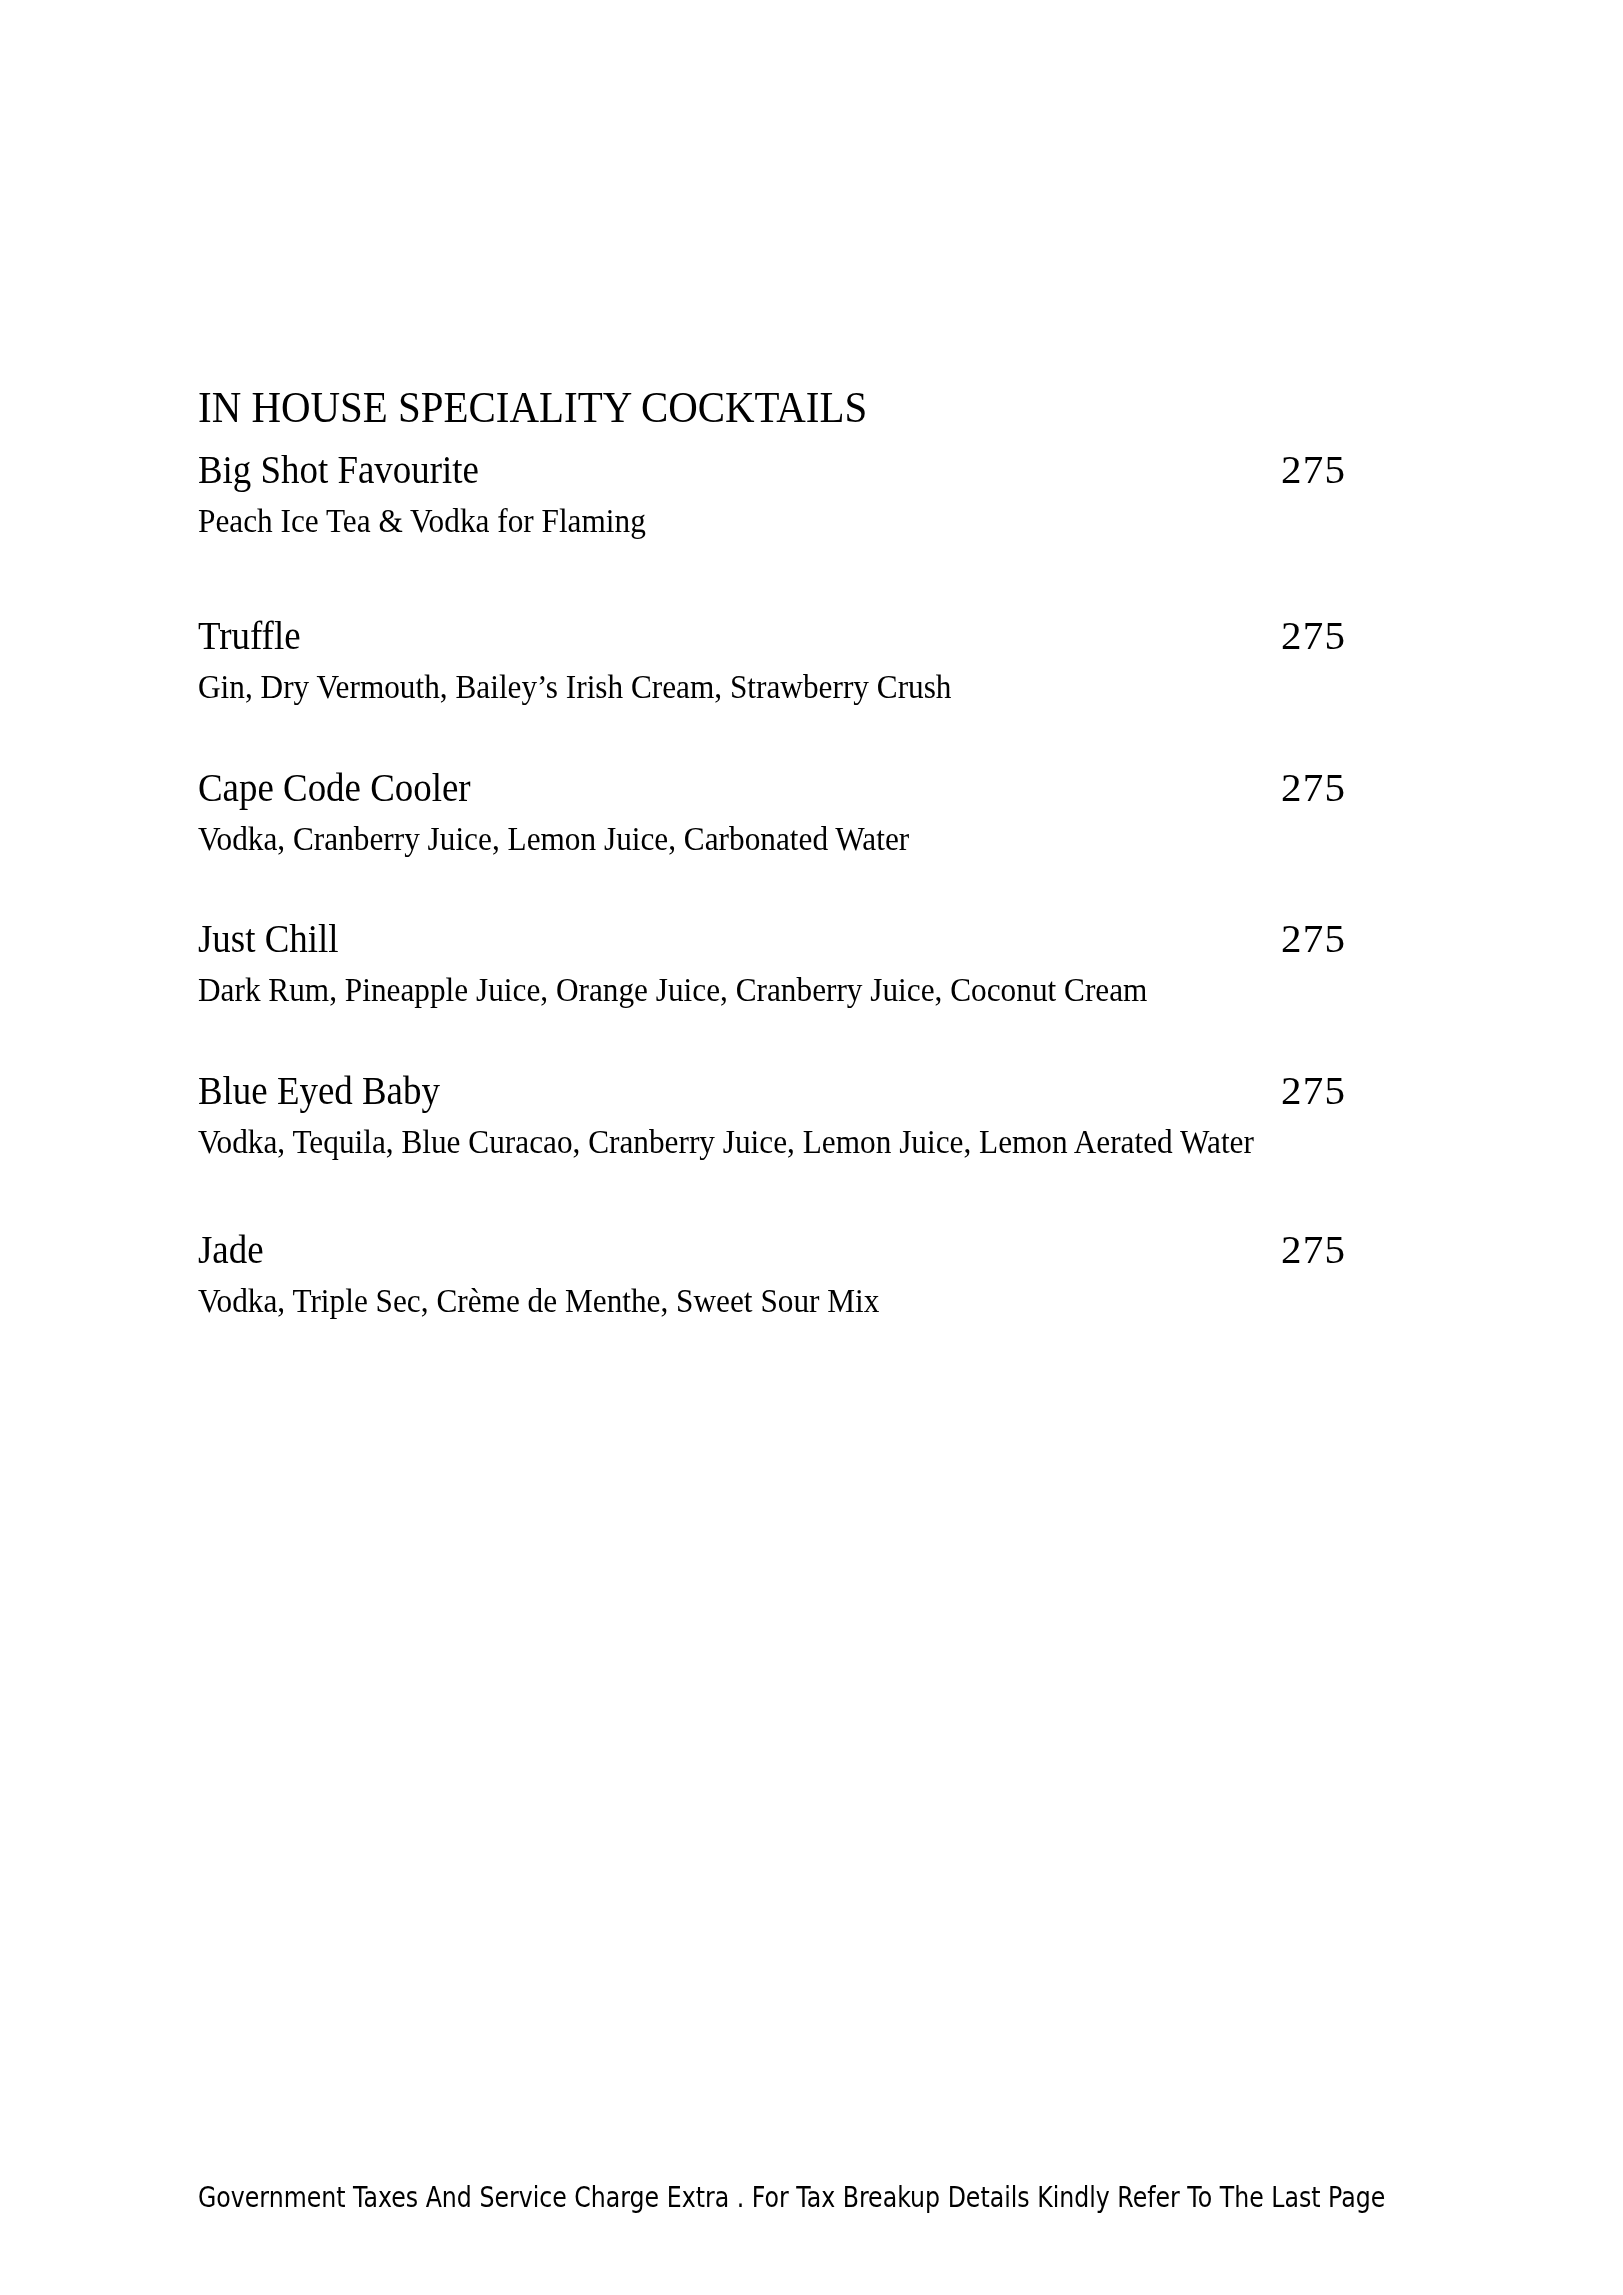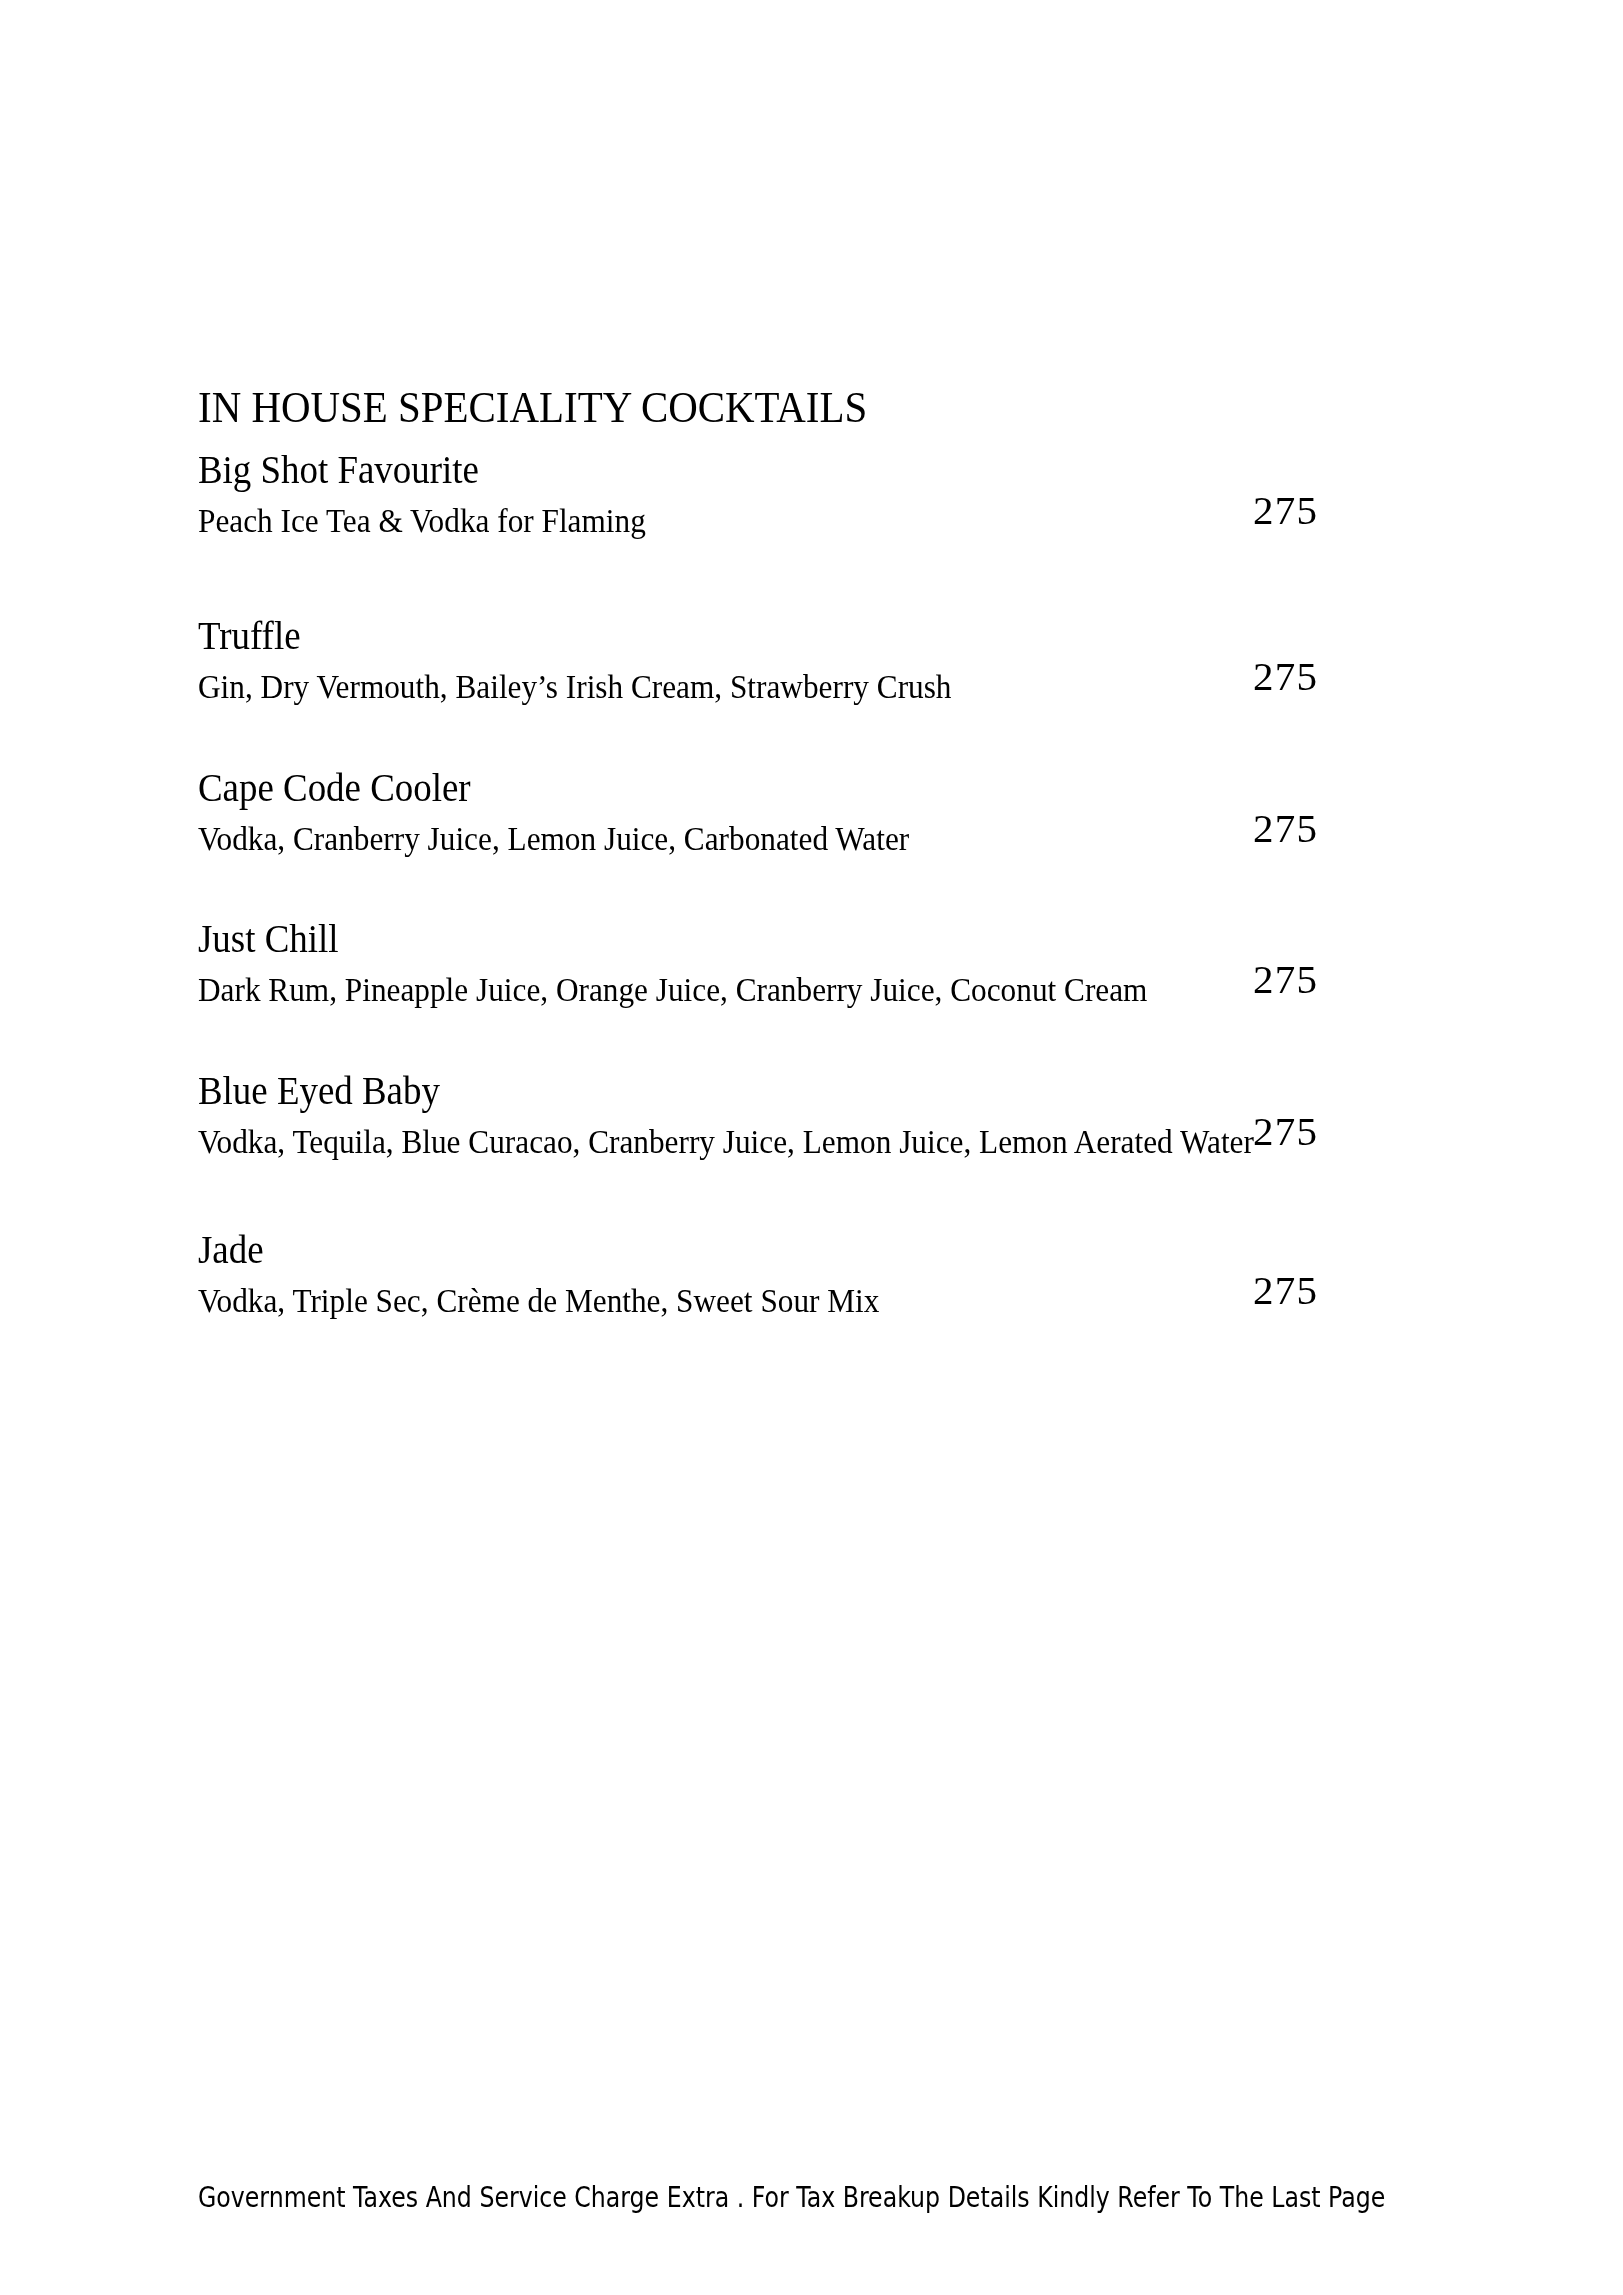--- a/index.html
+++ b/index.html
@@ -37,27 +37,26 @@
       left: 0;
       top: 0;
       font-size: 41px;
       line-height: 50px;
       white-space: nowrap;
       transform: scaleX(0.9);
       transform-origin: left center;
     }
     .item-price {
       position: absolute;
-      left: 1055px;
+      left: 1083px;
       top: 0;
       font-size: 41px;
       line-height: 50px;
       white-space: nowrap;
       letter-spacing: 1.3px;
-      margin-top: 41px;
     }
     .item-desc {
       position: absolute;
       left: 0;
       top: 56px;
       font-size: 34px;
       line-height: 42px;
       white-space: nowrap;
       transform: scaleX(0.92);
       transform-origin: left center;

